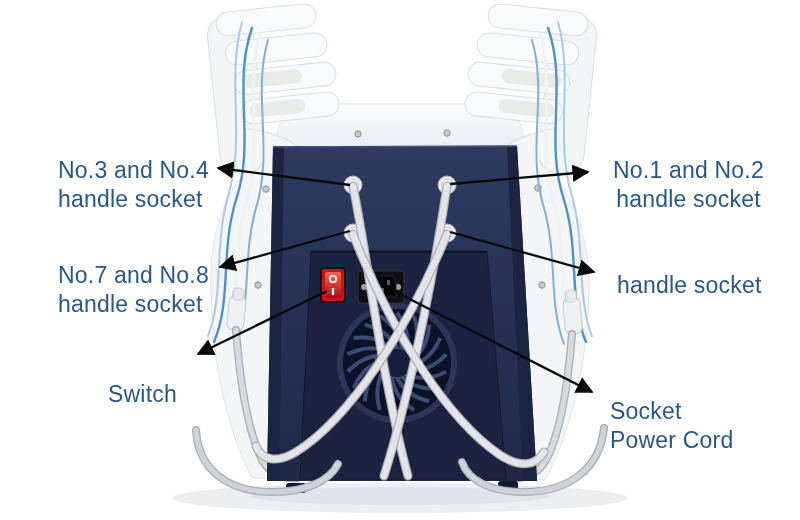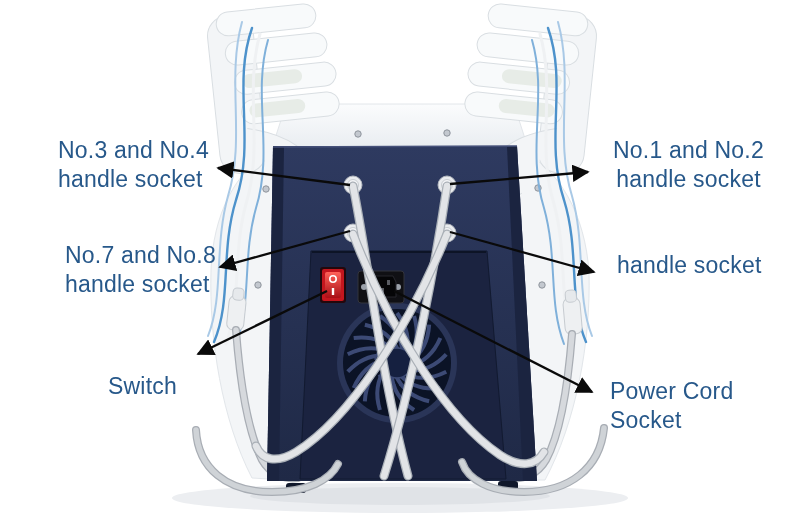--- a/index.html
+++ b/index.html
@@ -3,26 +3,26 @@
 <meta charset="utf-8">
 <style>
   html,body{margin:0;padding:0;background:#ffffff;}
   #canvas{
     position:relative;width:800px;height:520px;overflow:hidden;background:#ffffff;
     font-family:"Liberation Sans",sans-serif;
   }
   #machine-svg{position:absolute;left:0;top:0;}
   .lbl{
     position:absolute;color:#27588a;font-size:23px;line-height:29px;
-    font-weight:400;white-space:nowrap;letter-spacing:.2px;
+    font-weight:400;white-space:nowrap;letter-spacing:.2px;margin-top:20px;
   }
   .lbl span{display:block;}
   #lbl-no3{left:58px;top:136px;}
-  #lbl-no7{left:65px;top:241px;}
-  #lbl-switch{left:108px;top:372px;}
+  #lbl-no7{left:58px;top:241px;}
+  #lbl-switch{left:108px;top:360px;}
   #lbl-no1{left:613px;top:136px;text-align:center;}
   #lbl-no5{left:617px;top:251px;}
   #lbl-power{left:610px;top:377px;}
 </style>
 </head>
 <body>
 
 <div id="canvas">
 
 <svg id="machine-svg" width="800" height="520" viewBox="0 0 800 520">
@@ -230,17 +230,17 @@
   <span>Switch</span>
 </div>
 <div class="lbl" id="lbl-no1">
   <span>No.1 and No.2</span>
   <span>handle socket</span>
 </div>
 <div class="lbl" id="lbl-no5">
   <span>handle socket</span>
 </div>
 <div class="lbl" id="lbl-power">
+  <span>Socket</span>
   <span>Power Cord</span>
-  <span>Socket</span>
 </div>
 
 </div>
 
 </body></html>

